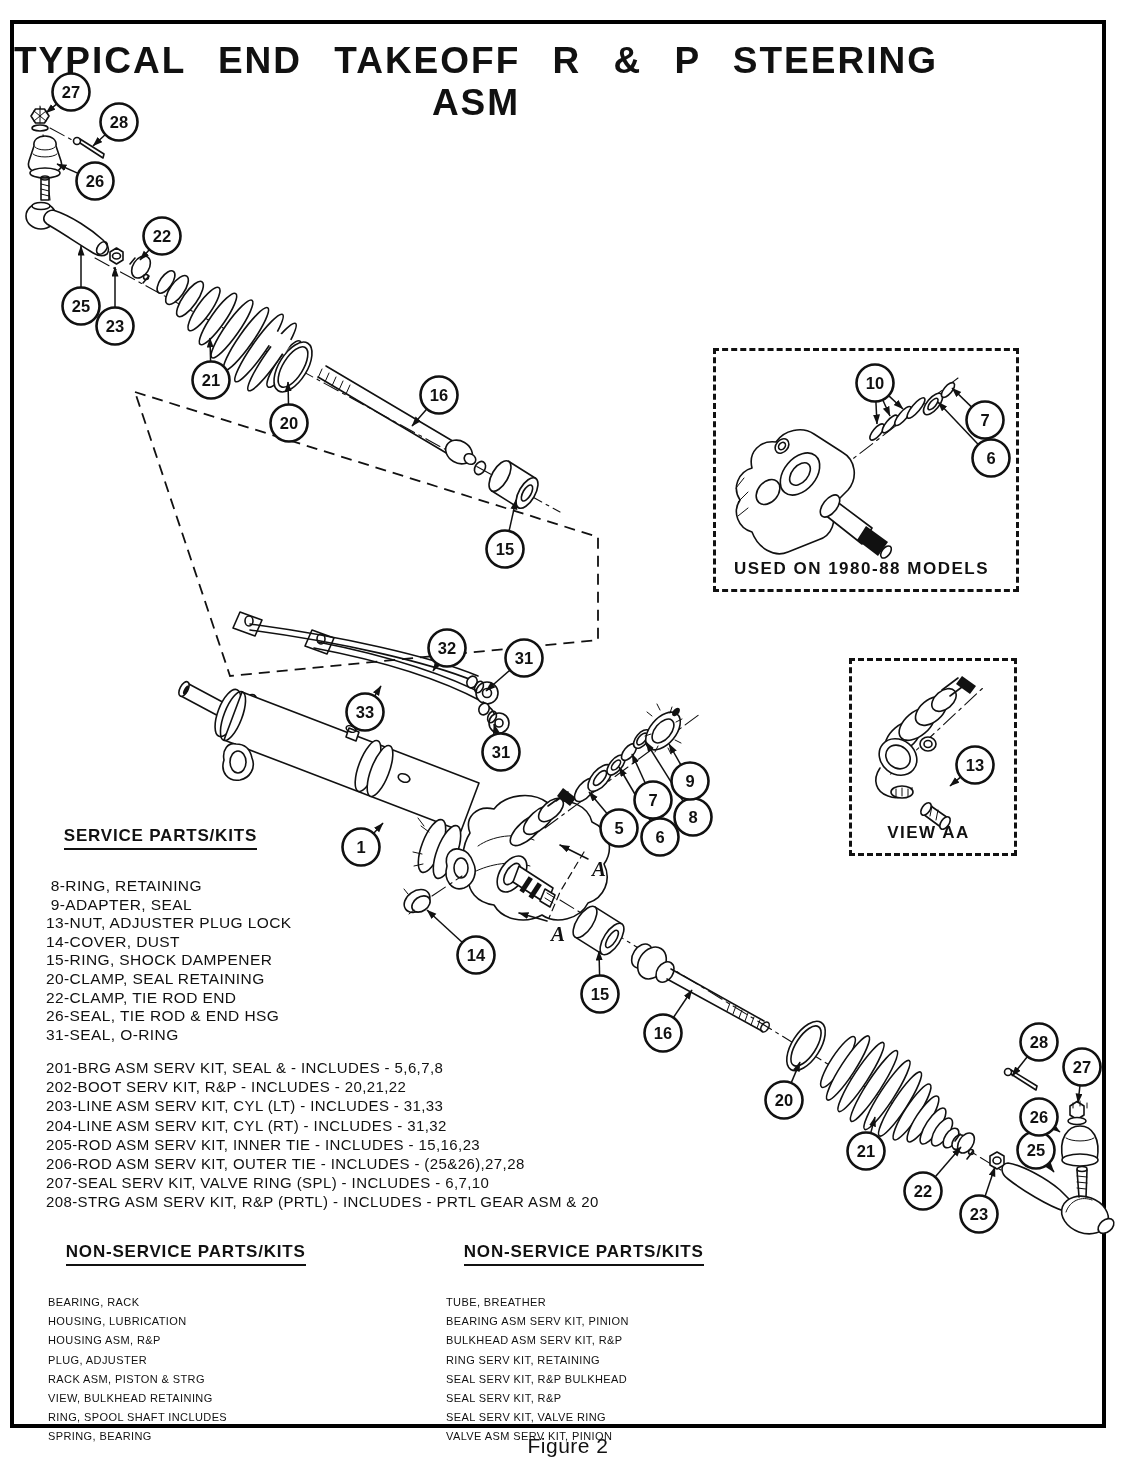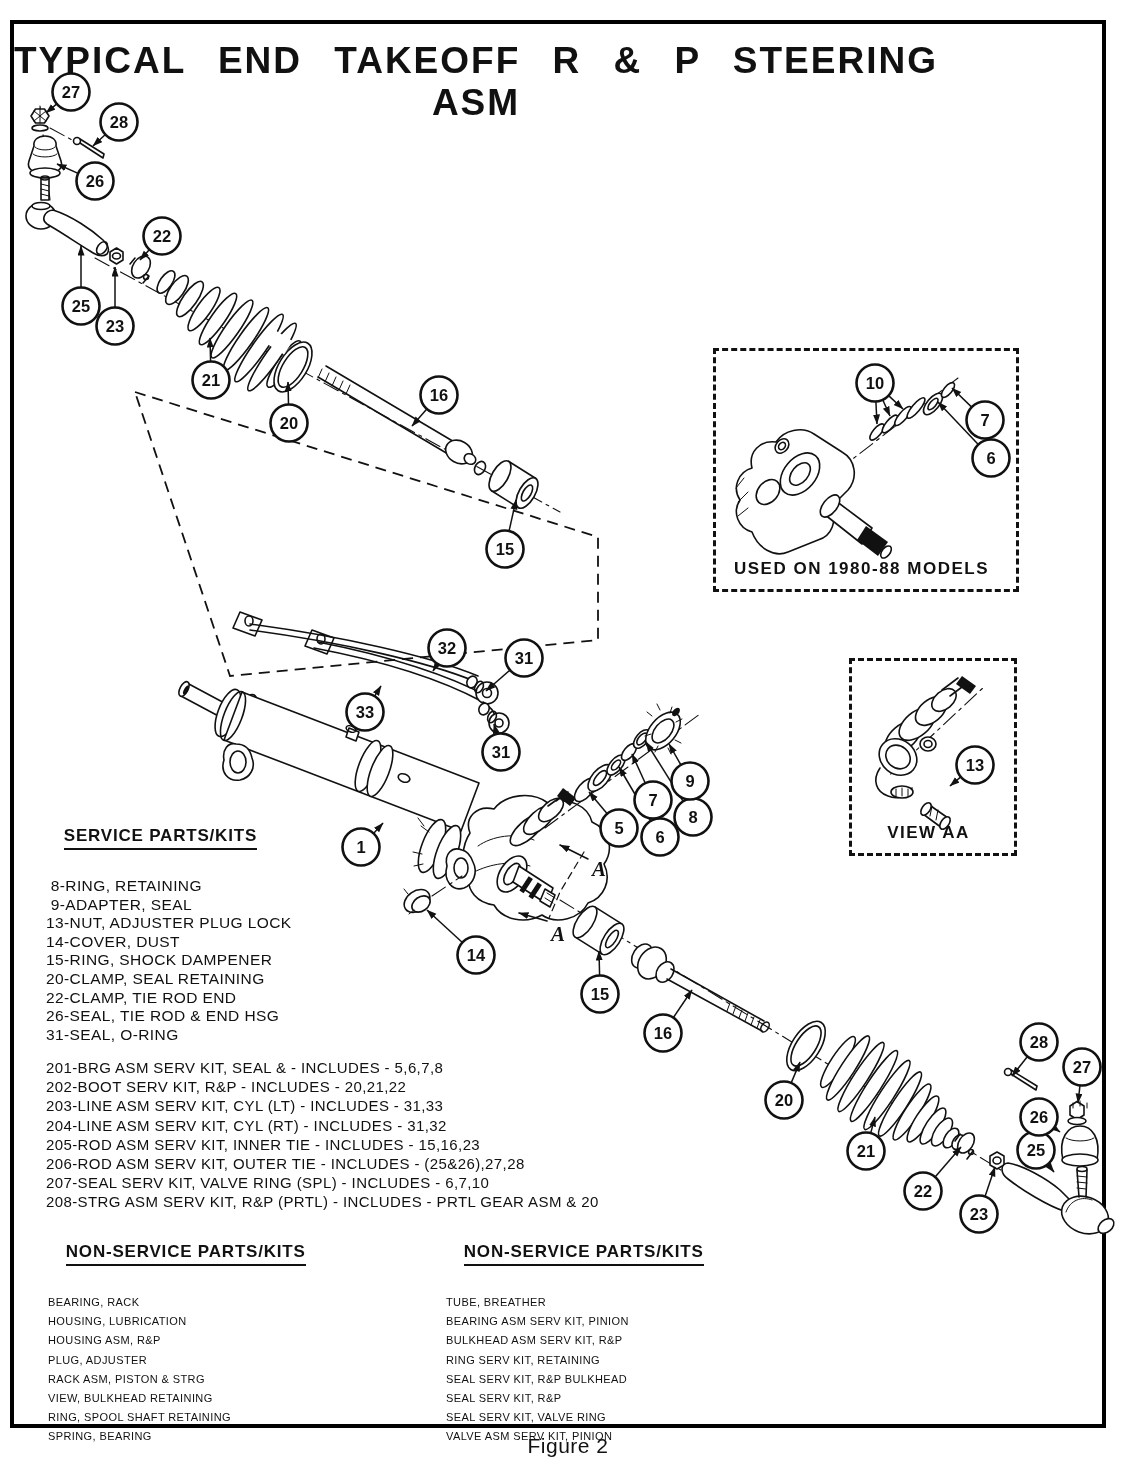--- a/index.html
+++ b/index.html
@@ -481,21 +481,21 @@
     <div class="heading">SERVICE PARTS/KITS</div>
     <div class="items"><div class="li"> 8-RING, RETAINING</div><div class="li"> 9-ADAPTER, SEAL</div><div class="li">13-NUT, ADJUSTER PLUG LOCK</div><div class="li">14-COVER, DUST</div><div class="li">15-RING, SHOCK DAMPENER</div><div class="li">20-CLAMP, SEAL RETAINING</div><div class="li">22-CLAMP, TIE ROD END</div><div class="li">26-SEAL, TIE ROD &amp; END HSG</div><div class="li">31-SEAL, O-RING</div></div>
   </div>
 
   <div class="textblock" id="service-kits">
     <div class="items"><div class="li">201-BRG ASM SERV KIT, SEAL &amp; - INCLUDES - 5,6,7,8</div><div class="li">202-BOOT SERV KIT, R&amp;P - INCLUDES - 20,21,22</div><div class="li">203-LINE ASM SERV KIT, CYL (LT) - INCLUDES - 31,33</div><div class="li">204-LINE ASM SERV KIT, CYL (RT) - INCLUDES - 31,32</div><div class="li">205-ROD ASM SERV KIT, INNER TIE - INCLUDES - 15,16,23</div><div class="li">206-ROD ASM SERV KIT, OUTER TIE - INCLUDES - (25&amp;26),27,28</div><div class="li">207-SEAL SERV KIT, VALVE RING (SPL) - INCLUDES - 6,7,10</div><div class="li">208-STRG ASM SERV KIT, R&amp;P (PRTL) - INCLUDES - PRTL GEAR ASM &amp; 20</div></div>
   </div>
 
   <div class="textblock" id="nonservice-left">
     <div class="heading">NON-SERVICE PARTS/KITS</div>
-    <div class="items"><div class="li">BEARING, RACK</div><div class="li">HOUSING, LUBRICATION</div><div class="li">HOUSING ASM, R&amp;P</div><div class="li">PLUG, ADJUSTER</div><div class="li">RACK ASM, PISTON &amp; STRG</div><div class="li">VIEW, BULKHEAD RETAINING</div><div class="li">RING, SPOOL SHAFT RETAINING</div><div class="li">SPRING, BEARING</div></div>
+    <div class="items"><div class="li">BEARING, RACK</div><div class="li">HOUSING, LUBRICATION</div><div class="li">HOUSING ASM, R&amp;P</div><div class="li">PLUG, ADJUSTER</div><div class="li">RACK ASM, PISTON &amp; STRG</div><div class="li">VIEW, BULKHEAD RETAINING</div><div class="li">RING, SPOOL SHAFT INCLUDES</div><div class="li">SPRING, BEARING</div></div>
   </div>
 
   <div class="textblock" id="nonservice-right">
     <div class="heading">NON-SERVICE PARTS/KITS</div>
     <div class="items"><div class="li">TUBE, BREATHER</div><div class="li">BEARING ASM SERV KIT, PINION</div><div class="li">BULKHEAD ASM SERV KIT, R&amp;P</div><div class="li">RING SERV KIT, RETAINING</div><div class="li">SEAL SERV KIT, R&amp;P BULKHEAD</div><div class="li">SEAL SERV KIT, R&amp;P</div><div class="li">SEAL SERV KIT, VALVE RING</div><div class="li">VALVE ASM SERV KIT, PINION</div></div>
   </div>
 
   <div class="figure-caption">Figure 2</div>
 </div>
 

